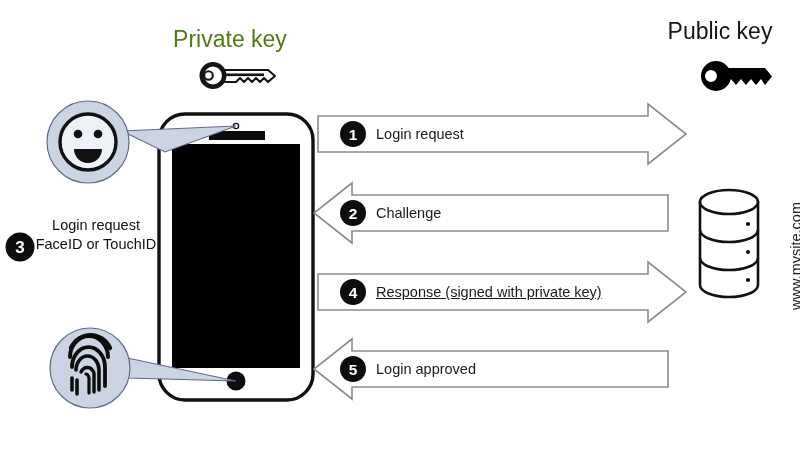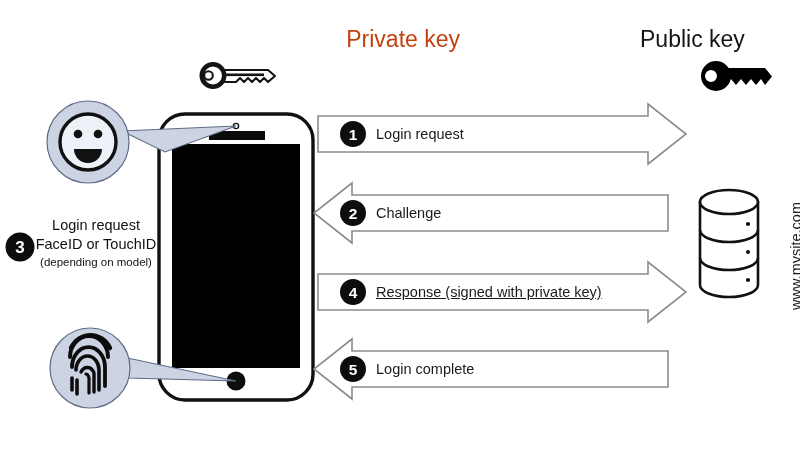--- a/index.html
+++ b/index.html
@@ -23,28 +23,28 @@
     height: 450px;
   }
   .lbl {
     position: absolute;
     white-space: nowrap;
     line-height: 1.15;
   }
   #private-key-title {
     left: 0; top: 26px;
     width: 460px;
-    text-align: right;
+    text-align: center;
     font-size: 23px;
-    color: #c2410c;
+    color: #4d7c0f;
   }
   #public-key-title {
-    left: 640px; top: 26px;
+    left: 640px; top: 18px;
     width: 160px;
-    text-align: left;
+    text-align: center;
     font-size: 23px;
     color: #151515;
   }
   .arrow-label {
     position: absolute;
     font-size: 14.5px;
     color: #1a1a1a;
     white-space: nowrap;
   }
   #arrow-label-1 { left: 376px; top: 126px; }
@@ -184,23 +184,22 @@
   </g>
 </svg>
 
 <div class="lbl" id="private-key-title">Private key</div>
 
 <div class="lbl" id="public-key-title">Public key</div>
 
 <div class="arrow-label" id="arrow-label-1">Login request</div>
 <div class="arrow-label" id="arrow-label-2">Challenge</div>
 <div class="arrow-label" id="arrow-label-4">Response (signed with private key)</div>
-<div class="arrow-label" id="arrow-label-5">Login complete</div>
+<div class="arrow-label" id="arrow-label-5">Login approved</div>
 
 <div id="step3-block">
   <div class="l1">Login request</div>
   <div class="l3">FaceID or TouchID</div>
-  <div class="l4">(depending on model)</div>
 </div>
 
 <div id="site-url">
   <span>www.mysite.com</span>
 </div>
 
 </body></html>

